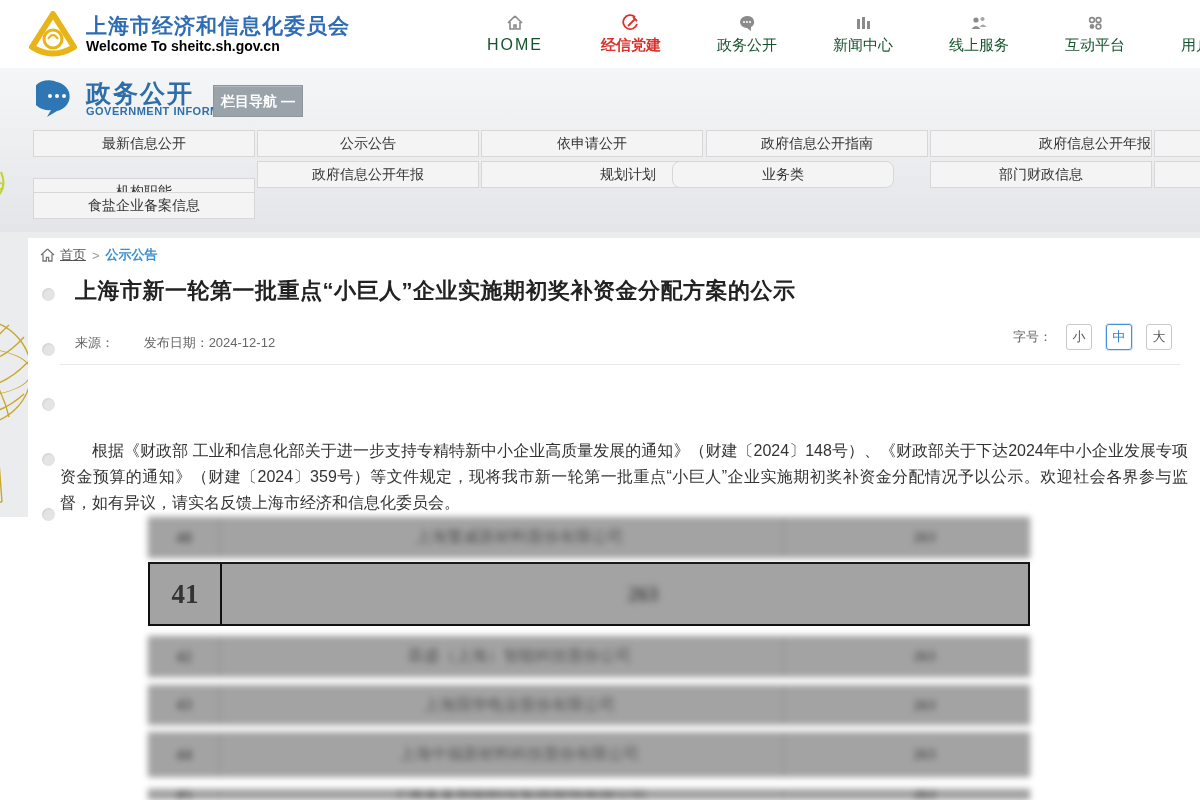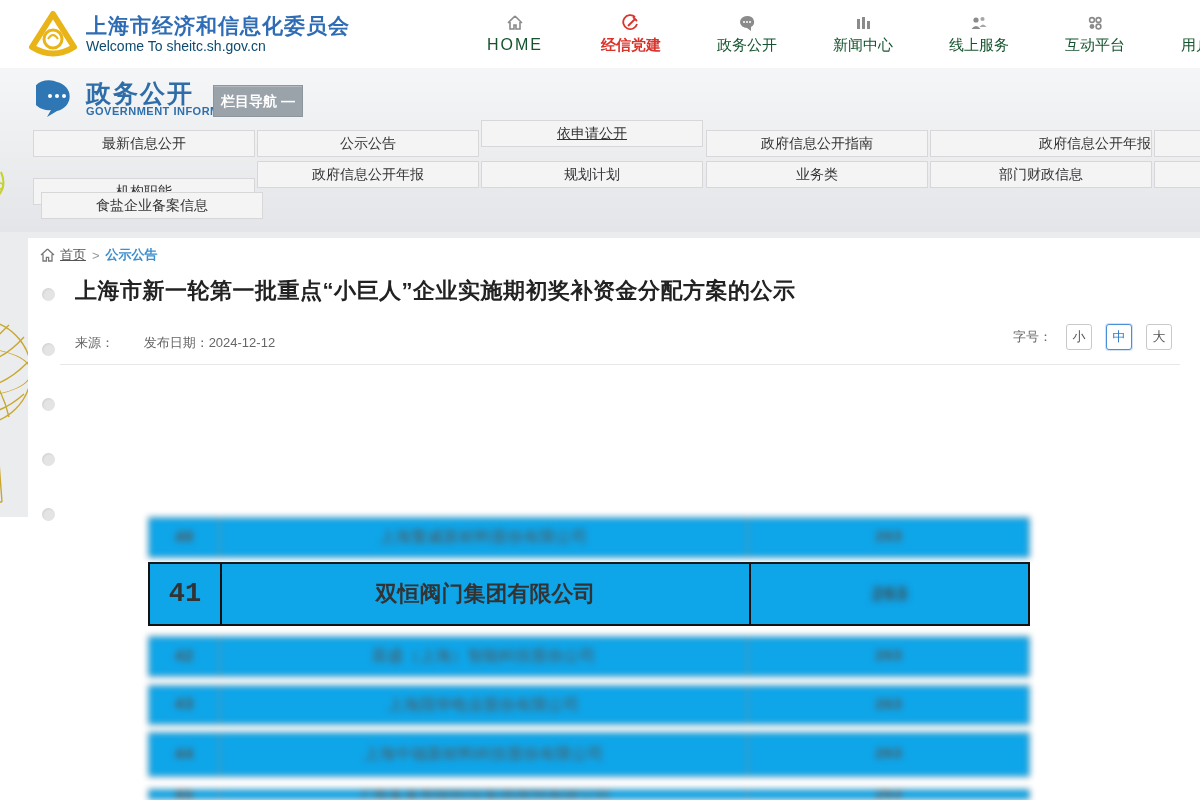--- a/index.html
+++ b/index.html
@@ -11,21 +11,21 @@
   
   .top-header{
     position:absolute;left:0;top:0;width:1200px;height:68px;
     background:#ffffff;border-bottom:4px solid #84cc16;
     display:flex;align-items:center;overflow:hidden;margin-left:16px;
   }
   .logo-wrap{display:flex;align-items:center;margin-left:12px;width:350px;flex:0 0 auto;}
   .logo-emblem{width:50px;height:46px;flex:0 0 auto;}
   .logo-text{margin-left:8px;line-height:1.15;}
   .logo-title{color:#2e6cb5;font-size:21px;font-weight:bold;letter-spacing:1px;}
-  .logo-sub{color:#0c4a6e;font-size:14px;font-weight:normal;}
+  .logo-sub{color:#000000;font-size:14px;font-weight:bold;}
   .top-nav{display:flex;flex:1;justify-content:flex-end;}
   .nav-item{width:94px;margin-right:22px;text-align:center;cursor:pointer;flex:0 0 auto;}
   .nav-item:last-child{margin-right:-42px;}
   .nav-ico{display:block;height:18px;line-height:18px;}
   .nav-ico svg{vertical-align:top;}
   .nav-label{display:block;font-size:15px;color:#14532d;margin-top:4px;white-space:nowrap;}
   .nav-item.home .nav-label{font-size:16px;letter-spacing:2px;}
   .nav-item.red .nav-label{color:#d9342b;font-weight:bold;}
   
   .sub-band{
@@ -70,22 +70,22 @@
   .fs-btn.sel{border:1px solid #4a90d9;color:#2f7bc4;box-shadow:0 0 0 1px rgba(74,144,217,.25);}
   .meta-line{position:absolute;left:32px;top:126px;width:1120px;border-top:1px solid #e7e7e7;}
   .art-body{
     position:absolute;left:32px;top:200px;width:1128px;
     font-size:16px;line-height:26px;color:#333;text-indent:2em;text-align:justify;
   }
   .dot{position:absolute;width:13px;height:13px;border-radius:50%;
     background:#e4e4e4;box-shadow:inset 1px 1px 2px rgba(0,0,0,.08);}
   
   .tbl{position:absolute;left:148px;top:517px;width:882px;}
-  .trow{display:flex;box-sizing:border-box;border:1px solid #8a8a8a;background:#0ea5e9;
-    font-family:Liberation Mono, monospace;}
+  .trow{display:flex;box-sizing:border-box;border:1px solid #8a8a8a;background:#a3a3a3;
+    font-family:Liberation Serif, serif;gap:36px;}
   .trow.blur{filter:blur(3px);color:#555;}
   .trow .c-no{width:70px;flex:0 0 auto;display:flex;align-items:center;justify-content:center;
     border-right:1px solid #8a8a8a;font-size:16px;font-weight:bold;}
   .trow .c-co{width:527px;flex:0 0 auto;display:flex;align-items:center;justify-content:center;
     border-right:1px solid #8a8a8a;font-size:16px;}
   .trow .c-am{flex:1;display:flex;align-items:center;justify-content:center;font-size:15px;font-weight:bold;}
   .trow.hl{border:2px solid #111;}
   .trow.hl .c-no{border-right:2px solid #111;font-size:27px;}
   .trow.hl .c-co{border-right:2px solid #111;font-size:22px;font-weight:600;}
   .blurtxt{filter:blur(3.5px);color:#444;}
@@ -198,33 +198,33 @@
     </svg>
     <div class="sec-titles">
       <div class="sec-title">政务公开</div>
       <div class="sec-sub">GOVERNMENT INFORMATION</div>
     </div>
   </div>
   <div class="col-nav-btn">栏目导航 —</div>
 
   <div class="menu-btn" style="left:33px;top:62px;">最新信息公开</div>
   <div class="menu-btn" style="left:257px;top:62px;">公示公告</div>
-  <div class="menu-btn" style="left:481px;top:52px;text-decoration:underline;">依申请公开</div>
+  <div class="menu-btn" style="left:481px;top:62px;">依申请公开</div>
   <div class="menu-btn" style="left:706px;top:62px;">政府信息公开指南</div>
   <div class="menu-btn" style="left:930px;top:62px;text-align:right;">政府信息公开年报</div>
   <div class="menu-btn" style="left:1154px;top:62px;width:46px;"></div>
 
   <div class="menu-btn" style="left:33px;top:110px;">机构职能</div>
   <div class="menu-btn" style="left:257px;top:93px;">政府信息公开年报</div>
-  <div class="menu-btn" style="left:481px;top:93px;">规划计划</div>
-  <div class="menu-btn" style="left:706px;top:93px;">业务类</div>
+  <div class="menu-btn" style="left:481px;top:93px;padding-left:36px;">规划计划</div>
+  <div class="menu-btn" style="left:672px;top:93px;border-radius:8px;">业务类</div>
   <div class="menu-btn" style="left:930px;top:93px;">部门财政信息</div>
   <div class="menu-btn" style="left:1154px;top:93px;width:46px;"></div>
 
-  <div class="menu-btn" style="left:33px;top:124px;margin-left:8px;">食盐企业备案信息</div>
+  <div class="menu-btn" style="left:33px;top:124px;">食盐企业备案信息</div>
 </div>
 
 <div class="left-strip">
   <svg class="deco-gold" width="150" height="260" viewBox="0 0 150 260">
     <g fill="none" stroke="#c9a72e" stroke-width="1.4">
       <circle cx="75" cy="80" r="52"></circle>
       <circle cx="75" cy="80" r="52" transform="scale(1,0.45) translate(0,98)"></circle>
       <path d="M30 45 Q75 95 120 45 M26 70 Q75 120 124 70 M30 102 Q75 142 120 102"></path>
       <path d="M45 33 Q95 80 105 125 M105 33 Q55 80 45 125"></path>
       <path d="M58 130 L52 210 M92 130 L98 210 M52 210 h46"></path>
@@ -253,38 +253,38 @@
 
   <div class="fontsize">
     <span>字号：</span>
     <span class="fs-btn">小</span>
     <span class="fs-btn sel">中</span>
     <span class="fs-btn">大</span>
   </div>
 
   <div class="meta-line"></div>
 
+  <div class="art-body">根据《财政部 工业和信息化部关于进一步支持专精特新中小企业高质量发展的通知》（财建〔2024〕148号）、《财政部关于下达2024年中小企业发展专项资金预算的通知》（财建〔2024〕359号）等文件规定，现将我市新一轮第一批重点“小巨人”企业实施期初奖补资金分配情况予以公示。欢迎社会各界参与监督，如有异议，请实名反馈上海市经济和信息化委员会。</div>
 </div>
 
 <div class="dot" style="left:42px;top:288px;"></div>
 <div class="dot" style="left:42px;top:343px;"></div>
 <div class="dot" style="left:42px;top:398px;"></div>
 <div class="dot" style="left:42px;top:453px;"></div>
 <div class="dot" style="left:42px;top:508px;"></div>
 
 <div class="tbl">
   <div class="trow blur r40">
     <div class="c-no">40</div>
     <div class="c-co">上海繁威新材料股份有限公司</div>
     <div class="c-am">263</div>
   </div>
 
   <div class="trow hl r41">
     <div class="c-no">41</div>
-    <div class="c-co">双恒阀门集团有限公司</div>
     <div class="c-am">
         <span class="blurtxt" style="font-size:20px;">263</span>
       </div>
   </div>
 
   <div class="trow blur r42">
     <div class="c-no">42</div>
     <div class="c-co">慕盛（上海）智能科技股份公司</div>
     <div class="c-am">263</div>
   </div>

